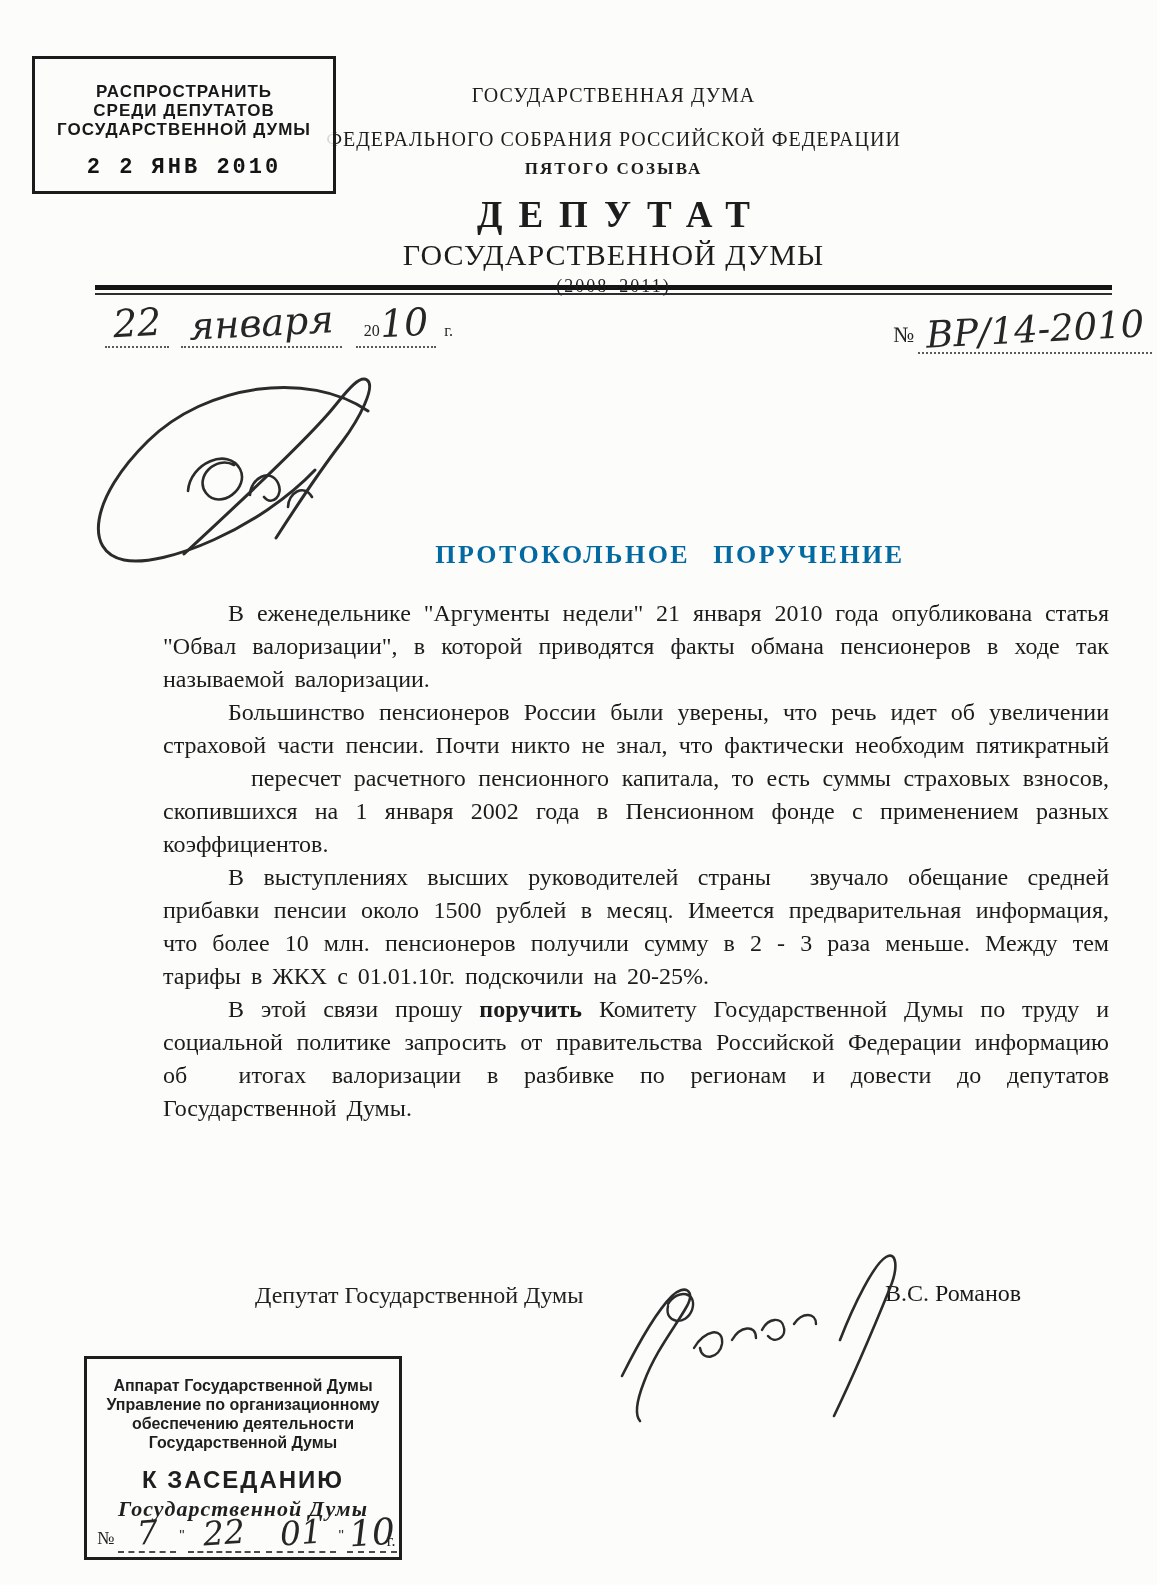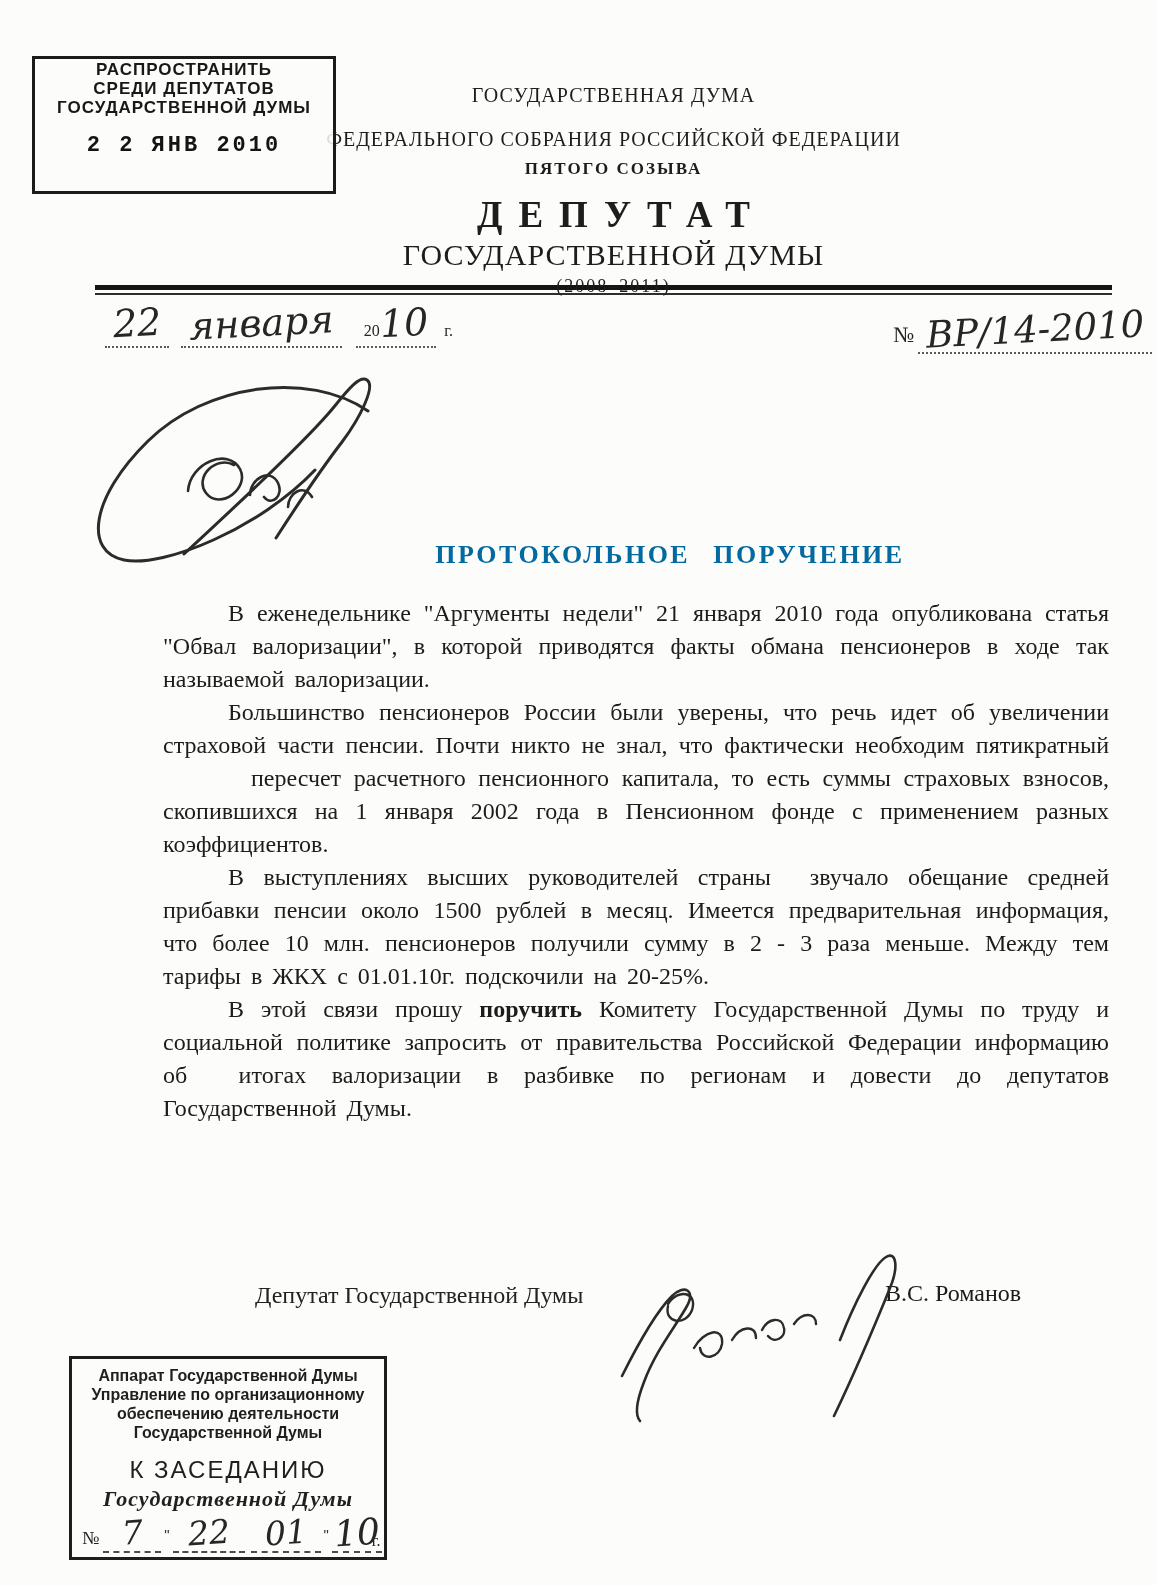--- a/index.html
+++ b/index.html
@@ -9,21 +9,21 @@
     margin:0 auto;
     background:#fcfcfa;
     overflow:hidden;
     color:#1d1d1d;
     font-family:"Liberation Serif", serif;
   }
   
   .stamp-dist {
     position:absolute; left:32px; top:56px; width:304px; height:138px;
     border:3px solid #1b1b1b; box-sizing:border-box;
-    text-align:center; padding-top:1px;
+    text-align:center; padding-top:23px;
     font-family:"Liberation Sans", sans-serif;
     color:#181818; z-index:3; background:rgba(252,252,250,.85);
   }
   .stamp-dist .sline { font-weight:bold; font-size:17px; line-height:19px; letter-spacing:1px; }
   .stamp-dist .sdate {
     margin-top:16px; font-family:Liberation Mono, monospace;
     font-weight:bold; font-size:22px; letter-spacing:3px; color:#141414;
   }
   
   .letterhead { position:absolute; left:70px; right:0; top:84px; text-align:center; z-index:1; }
@@ -57,26 +57,26 @@
   .body-text {
     position:absolute; left:163px; top:597px; width:946px;
     font-size:24px; line-height:33px; text-align:justify; word-spacing:4px; color:#1c1c1c;
   }
   .body-text p { margin:0; text-indent:65px; }
   
   .signer-role { position:absolute; left:255px; top:1282px; font-size:24px; color:#222; }
   .signer-name { position:absolute; left:885px; top:1280px; font-size:24px; color:#1a1a1a; z-index:1; }
   
   .stamp-reg {
-    position:absolute; left:69px; top:1356px; width:318px; height:204px;
+    position:absolute; left:84px; top:1356px; width:318px; height:204px;
     border:3px solid #1d1d1d; box-sizing:border-box; text-align:center;
-    font-family:"Liberation Sans", sans-serif; color:#1f1f1f; padding-top:7px; z-index:1;
+    font-family:"Liberation Sans", sans-serif; color:#1f1f1f; padding-top:17px; z-index:1;
   }
   .stamp-reg .rline { font-weight:bold; font-size:16px; line-height:19px; }
-  .stamp-reg .rsession { margin-top:14px; font-weight:normal; font-size:24px; letter-spacing:2px; }
+  .stamp-reg .rsession { margin-top:14px; font-weight:bold; font-size:24px; letter-spacing:2px; }
   .stamp-reg .rsession2 { font-family:"Liberation Serif", serif; font-style:italic; font-weight:bold;
                           font-size:22px; letter-spacing:1px; margin-top:2px; }
   .reg-numline { position:absolute; left:10px; bottom:4px; display:flex; align-items:flex-end; text-align:left; }
   .reg-numline .no-sign { font-family:"Liberation Serif", serif; font-size:18px; margin-right:4px; padding-bottom:4px; }
   .reg-slot { border-bottom:2px dashed #4b4b4b; text-align:center; }
   .reg-numline .hw { font-size:33px; line-height:36px; transform:rotate(-4deg); }
   .reg-quote { font-size:15px; padding:0 3px 10px; color:#333; }
   .reg-g { font-family:"Liberation Serif", serif; font-size:16px; padding-bottom:3px; margin-left:2px; }
   .slot-num { min-width:58px; }
   .slot-day { min-width:72px; }

